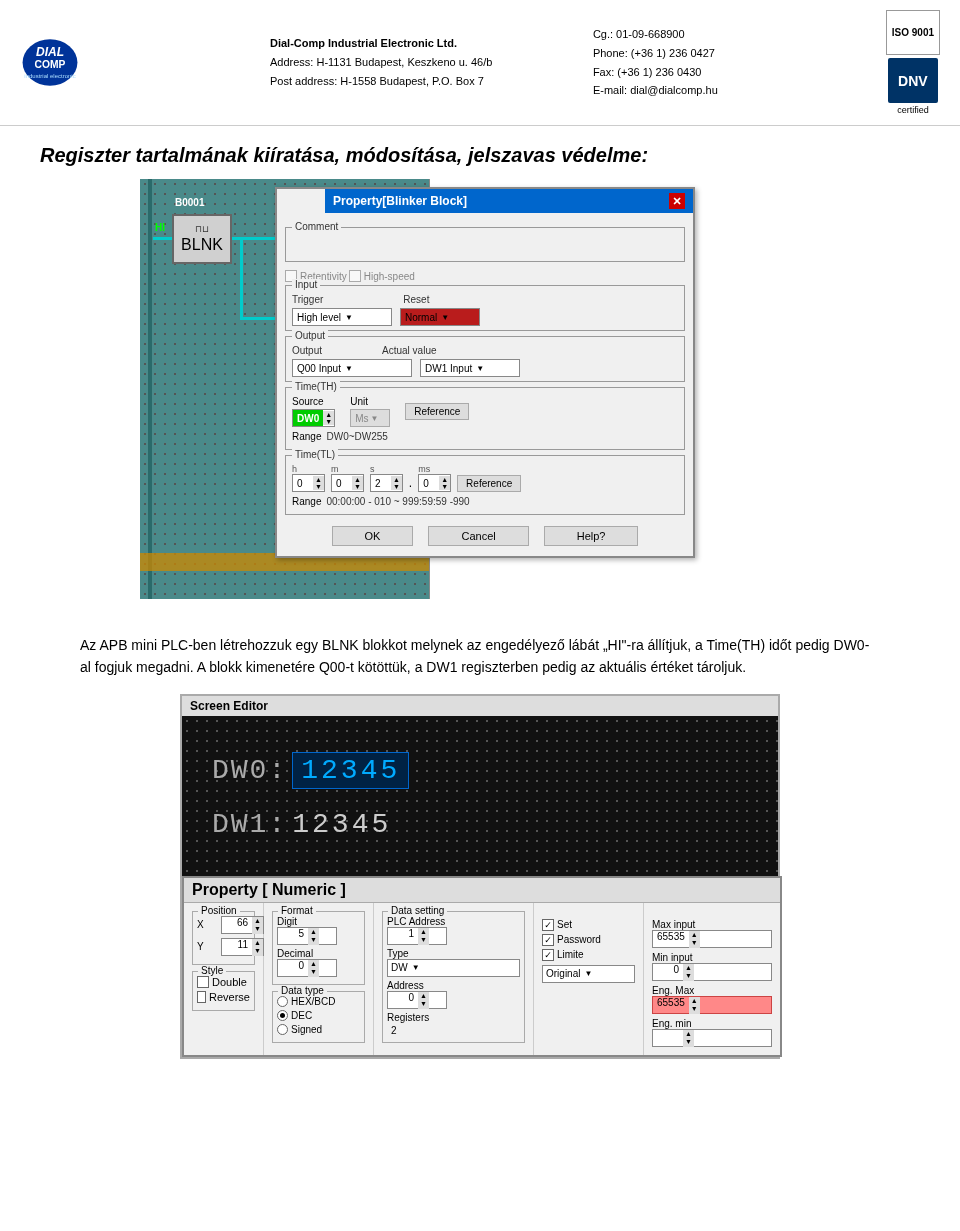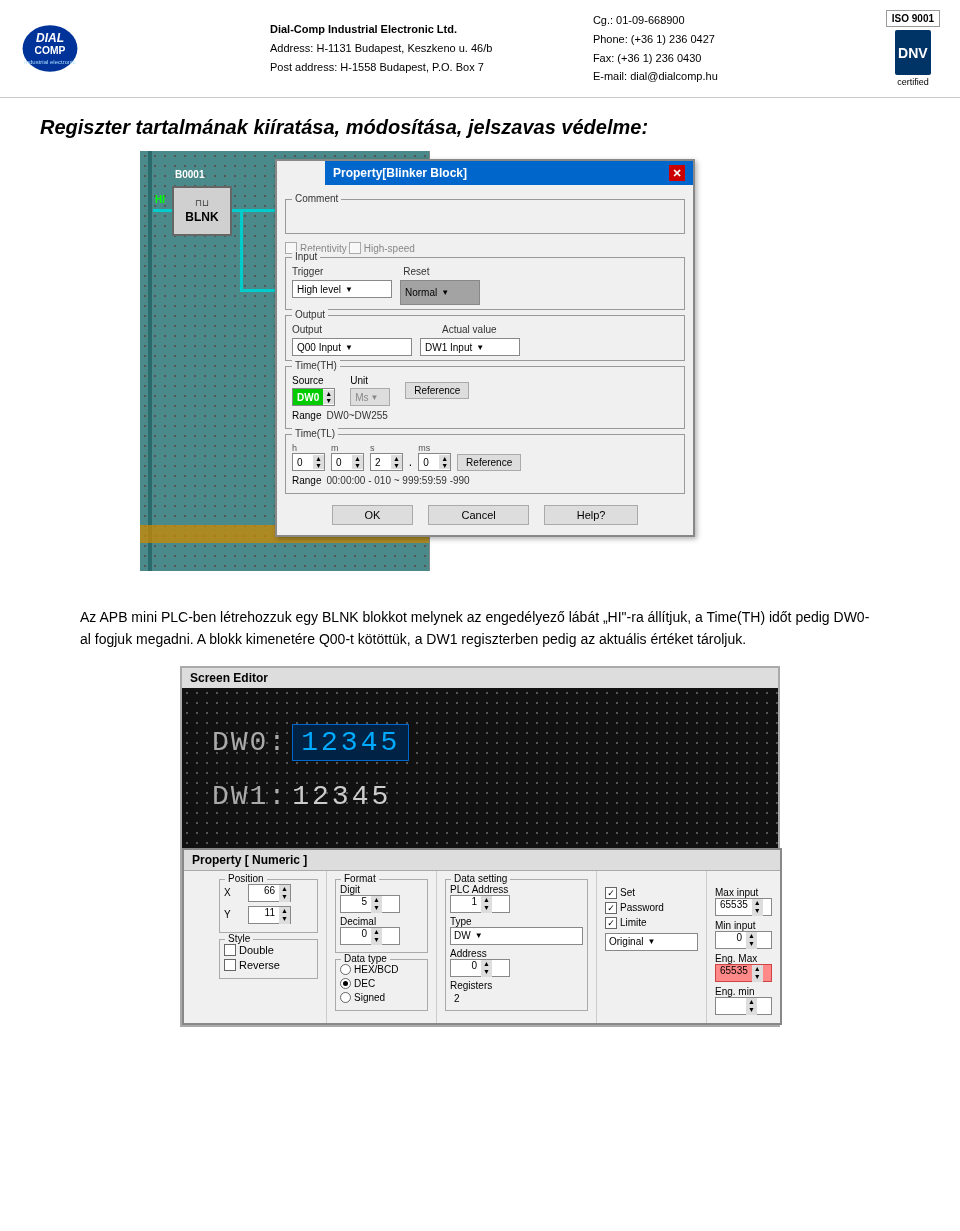--- a/index.html
+++ b/index.html
@@ -36,27 +36,27 @@
     }
     .contact-info .bold { font-weight: bold; }
     .iso-area {
       display: flex;
       flex-direction: column;
       align-items: center;
       font-size: 9px;
     }
     .iso-badge {
       border: 1px solid #999;
-      padding: 2px 5px;
+      padding: 16px 5px;
       font-size: 10px;
       font-weight: bold;
       margin-bottom: 3px;
     }
     .dnv-logo {
-      width: 36px;
+      width: 50px;
       height: 45px;
       background: #003366;
       display: flex;
       align-items: center;
       justify-content: center;
       color: white;
       font-size: 14px;
       font-weight: bold;
       border-radius: 2px;
     }
@@ -338,21 +338,21 @@
     .property-numeric {
       border: 2px solid #888;
       width: 600px;
       margin: 0 auto;
       background: #f0f0f0;
       font-size: 11px;
     }
 
     .property-titlebar {
       background: #ddd;
-      font-size: 12px;
+      font-size: 16px;
       font-weight: bold;
       padding: 3px 8px;
       border-bottom: 1px solid #aaa;
     }
 
     .property-body {
       display: flex;
       gap: 0;
     }
 
@@ -532,21 +532,21 @@
       <div class="ladder-rail-left"></div>
 
       <div style="position:absolute; top:18px; left:35px; color:white; font-size:10px; font-weight:bold;">B0001</div>
 
       <div style="position:absolute; top:18px; left:175px; color:white; font-size:10px; font-weight:bold;">Q00</div>
 
       <div style="position:absolute; top:43px; left:15px; color:#00ff00; font-size:10px; font-weight:bold;">HI</div>
 
       <div style="position:absolute; top:35px; left:32px; background:#d0d0d0; border:2px solid #666; width:60px; height:50px; display:flex; flex-direction:column; align-items:center; justify-content:center;">
         <div style="font-size:9px; color:#333; margin-bottom:2px;">⊓⊔</div>
-        <div style="font-size:12px; font-weight:bold; color:#000;">BLNK</div>
+        <div style="font-size:16px; font-weight:normal; color:#000;">BLNK</div>
       </div>
 
       <div style="position:absolute; top:58px; left:92px; width:90px; height:3px; background:#00cccc;"></div>
 
       <div style="position:absolute; top:46px; left:183px; border:2px solid #00cccc; border-radius:50%; width:24px; height:24px;"></div>
 
       <div style="position:absolute; top:58px; left:13px; width:19px; height:3px; background:#00cccc;"></div>
 
       <div style="position:absolute; top:60px; left:100px; width:3px; height:80px; background:#00cccc;"></div>
 
@@ -589,32 +589,32 @@
           <span class="section-label">Input</span>
           <div style="display:flex; gap:20px; margin-bottom:3px;">
             <span class="col-header">Trigger</span>
             <span class="col-header" style="margin-left:60px;">Reset</span>
           </div>
           <div style="display:flex; gap:8px;">
             <div style="display:flex; align-items:center; background:white; border:1px solid #888; height:18px; font-size:10px; padding:0 4px; min-width:100px;">
               <span>High level</span>
               <span style="margin-left:4px; font-size:8px;">▼</span>
             </div>
-            <div style="display:flex; align-items:center; background:#a3a3a3; border:1px solid #888; height:25px; font-size:10px; padding:0 4px; min-width:80px;">
+            <div style="display:flex; align-items:center; background:#b91c1c; border:1px solid #888; height:18px; font-size:10px; padding:0 4px; min-width:80px;">
               <span>Normal</span>
               <span style="margin-left:4px; font-size:8px;">▼</span>
             </div>
           </div>
         </div>
 
         <div class="section-box" style="padding-top:8px;">
           <span class="section-label">Output</span>
           <div style="display:flex; gap:20px; margin-bottom:3px;">
             <span class="col-header">Output</span>
-            <span class="col-header" style="margin-left:100px;">Actual value</span>
+            <span class="col-header" style="margin-left:40px;">Actual value</span>
           </div>
           <div style="display:flex; gap:8px;">
             <div style="display:flex; align-items:center; background:white; border:1px solid #888; height:18px; font-size:10px; padding:0 4px; min-width:120px;">
               <span>Q00 Input</span>
               <span style="margin-left:4px; font-size:8px;">▼</span>
             </div>
             <div style="display:flex; align-items:center; background:white; border:1px solid #888; height:18px; font-size:10px; padding:0 4px; min-width:100px;">
               <span>DW1 Input</span>
               <span style="margin-left:4px; font-size:8px;">▼</span>
             </div>
@@ -723,21 +723,21 @@
         <div class="screen-row">
           <span class="screen-label">DW1:</span>
           <span class="screen-value-white">12345</span>
         </div>
       </div>
 
       <div class="property-numeric">
         <div class="property-titlebar">Property [ Numeric ]</div>
         <div class="property-body">
 
-          <div class="prop-col" style="width:116px;margin-left:27px;">
+          <div class="prop-col" style="width:80px;">
             <div class="prop-section">
               <span class="prop-section-label">Position</span>
               <div class="prop-field-row">
                 <span class="prop-field-label">X</span>
                 <div class="prop-spinbox">
                   <span class="prop-spinbox-val">66</span>
                   <div class="prop-spinbox-btns">
                     <button class="prop-spinbox-btn">▲</button>
                     <button class="prop-spinbox-btn">▼</button>
                   </div>

